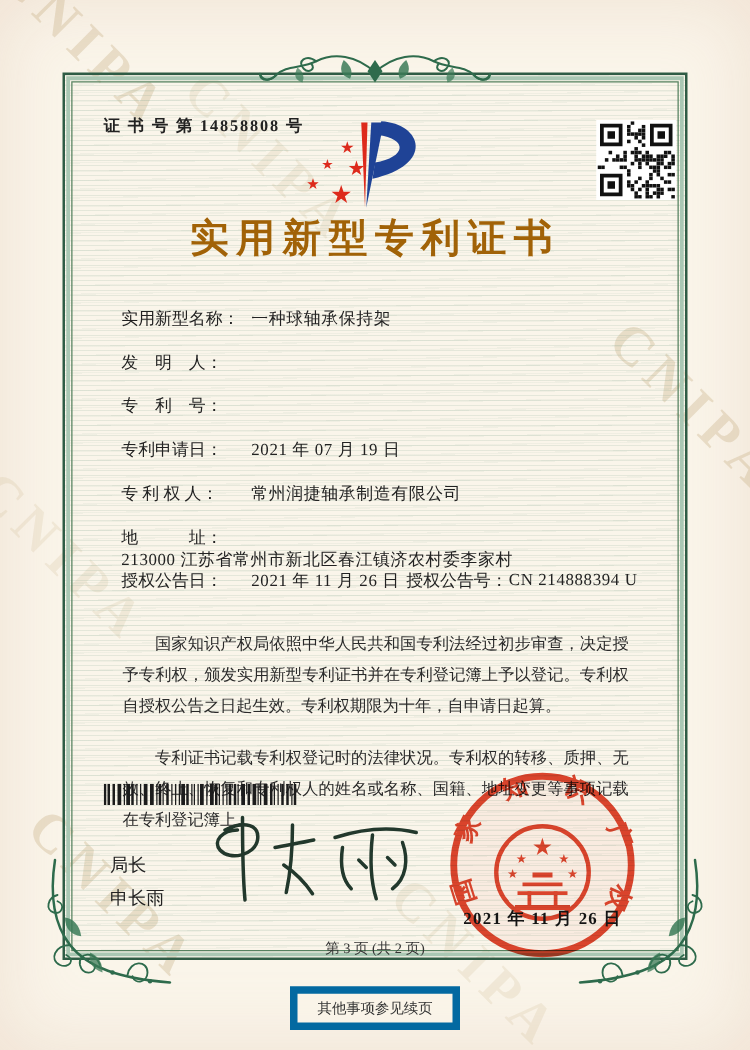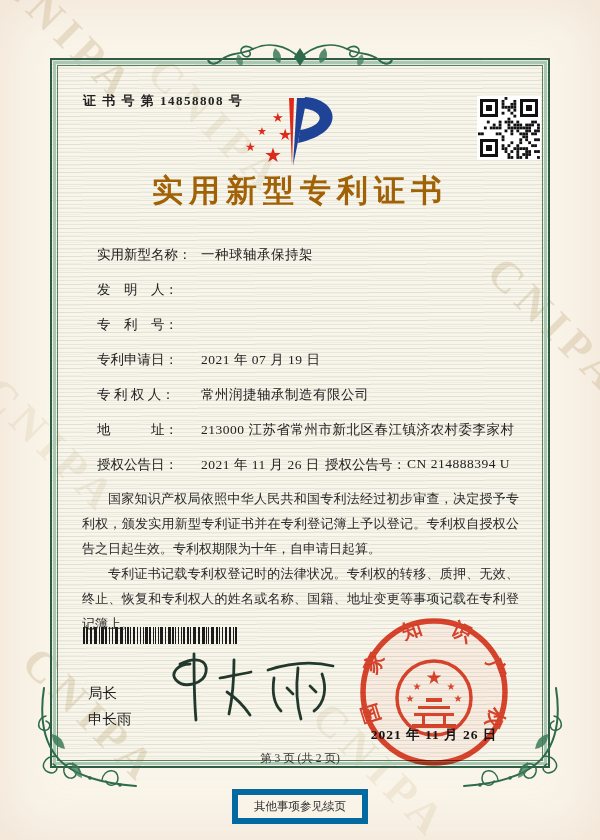--- a/index.html
+++ b/index.html
@@ -41,21 +41,21 @@
   .field-label{flex:none; width:104px; white-space:nowrap;}
   .field-value{flex:1; letter-spacing:0.5px;}
   .pair1{flex:none; width:228px; display:flex;}
   .pair2{flex:1; display:flex;}
   .pair2 .field-label{width:82px;}
   
   .body-text{
     position:absolute; z-index:3; left:82px; top:486px; width:437px;
     font-size:13px; line-height:25px; text-align:justify; color:#2a2a2a;
   }
-  .body-text p{margin:0; text-indent:2em;}
+  .body-text p{margin:16px; text-indent:2em;}
   
   .barcode{position:absolute; z-index:3; left:83px; top:627px;}
   .director{position:absolute; z-index:3; left:88px; top:680px; font-size:14.5px; line-height:26px; color:#222;}
   .signature{position:absolute; z-index:3; left:150px; top:648px;}
   .seal{position:absolute; z-index:3; left:356px; top:614px; mix-blend-mode:multiply; opacity:0.94;}
   .seal-date{
     position:absolute; z-index:4; left:356px; top:726px; width:156px; text-align:center;
     font-size:13.5px; font-weight:bold; color:#141414; letter-spacing:1px; white-space:nowrap;
   }
   .page-indicator{position:absolute; z-index:3; left:0; right:0; top:751px; text-align:center; font-size:11.5px; color:#333;}
@@ -271,21 +271,21 @@
     <span class="field-label">专　利　号：</span>
   </div>
   <div class="field-row" style="top:351px;">
     <span class="field-label">专利申请日：</span>
     <span class="field-value">2021 年 07 月 19 日</span>
   </div>
   <div class="field-row" style="top:386px;">
     <span class="field-label">专 利 权 人：</span>
     <span class="field-value">常州润捷轴承制造有限公司</span>
   </div>
-  <div class="field-row" style="top:421px;">
+  <div class="field-row" style="top:421px;flex-direction:column;">
     <span class="field-label">地　　　址：</span>
     <span class="field-value">213000 江苏省常州市新北区春江镇济农村委李家村</span>
   </div>
   <div class="field-row" style="top:456px;">
     <span class="pair1">
       <span class="field-label">授权公告日：</span>
       <span class="field-value">2021 年 11 月 26 日</span>
     </span>
     <span class="pair2">
       <span class="field-label">授权公告号：</span>

